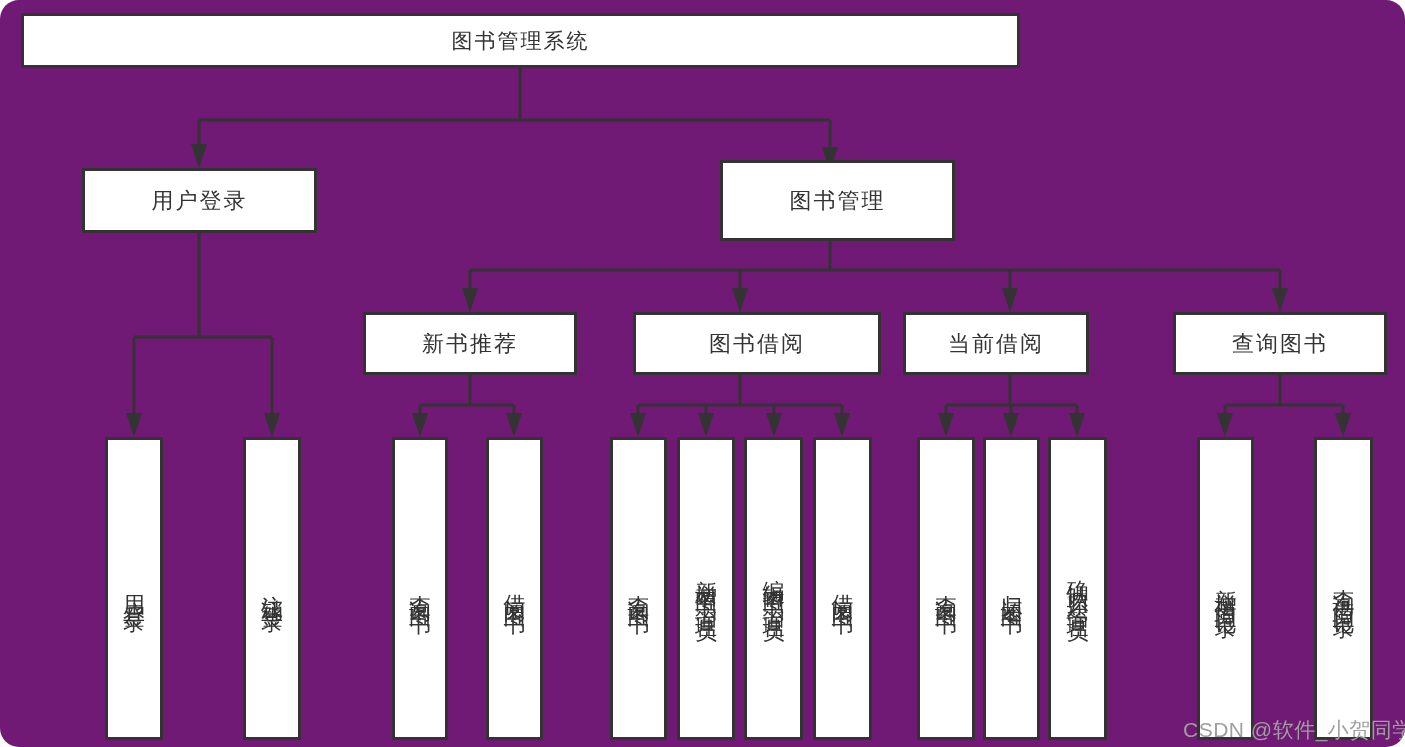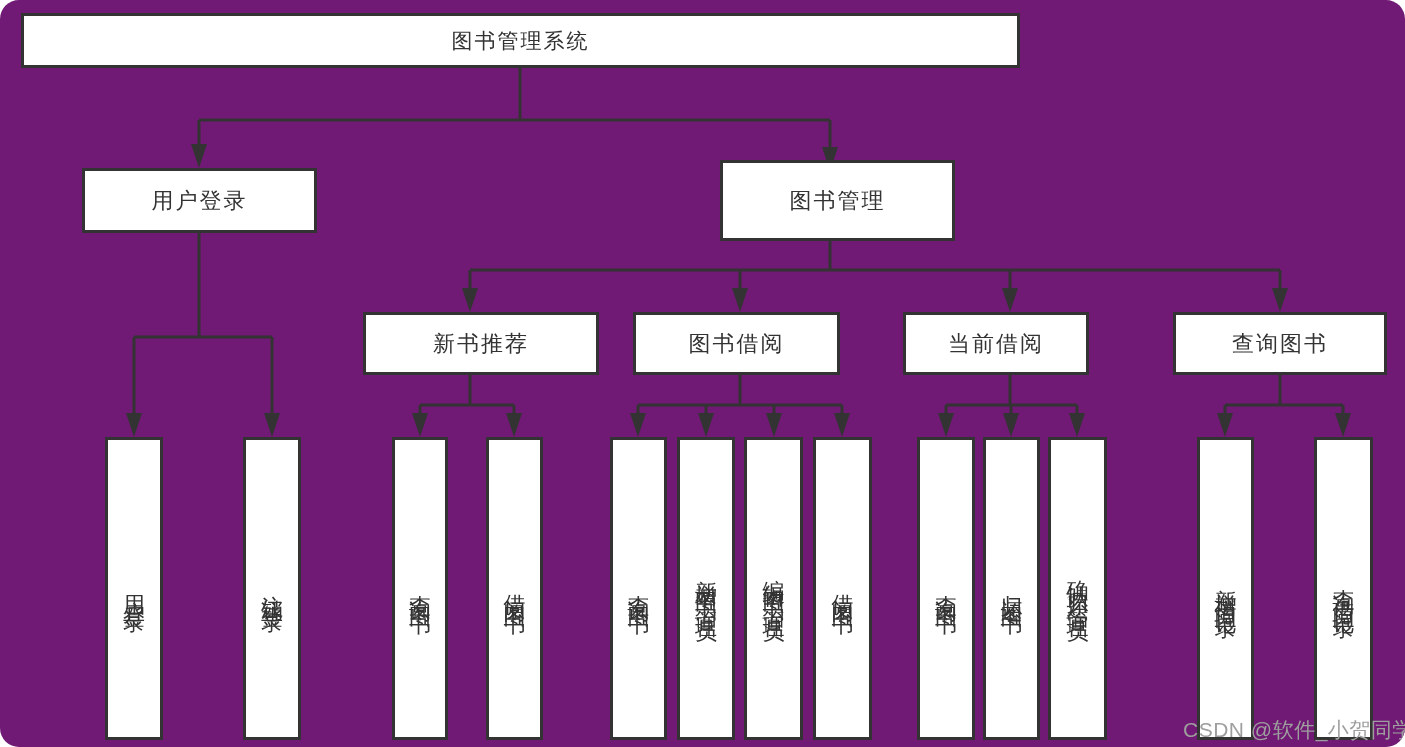--- a/index.html
+++ b/index.html
@@ -112,22 +112,22 @@
       <polygon points="1217,413 1233,413 1225,437"></polygon>
       <polygon points="1335,413 1351,413 1343,437"></polygon>
     </g>
   </svg>
 
   <div class="node root" style="left:21px;top:13px;width:999px;height:55px;">图书管理系统</div>
 
   <div class="node" style="left:82px;top:168px;width:235px;height:65px;">用户登录</div>
   <div class="node" style="left:712px;top:160px;width:235px;height:81px;margin-left:8px;">图书管理</div>
 
-  <div class="node" style="left:363px;top:312px;width:236px;height:63px;">新书推荐</div>
-  <div class="node" style="left:633px;top:312px;width:207px;height:63px;">图书借阅</div>
+  <div class="node" style="left:363px;top:312px;width:214px;height:63px;">新书推荐</div>
+  <div class="node" style="left:633px;top:312px;width:248px;height:63px;">图书借阅</div>
   <div class="node" style="left:903px;top:312px;width:186px;height:63px;">当前借阅</div>
   <div class="node" style="left:1173px;top:312px;width:214px;height:63px;">查询图书</div>
 
   <div class="node vnode" style="left:105px;top:437px;width:58px;height:303px;">用户登录</div>
   <div class="node vnode" style="left:243px;top:437px;width:58px;height:303px;">注销登录</div>
 
   <div class="node vnode" style="left:392px;top:437px;width:56px;height:303px;">查询图书</div>
   <div class="node vnode" style="left:486px;top:437px;width:57px;height:303px;">借阅图书</div>
 
   <div class="node vnode" style="left:610px;top:437px;width:57px;height:303px;">查询图书</div>

